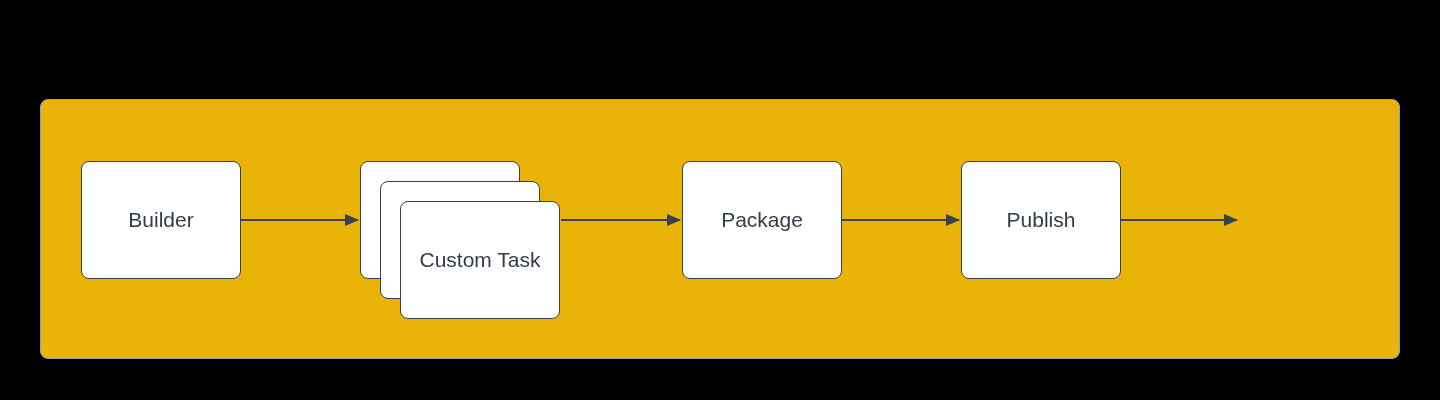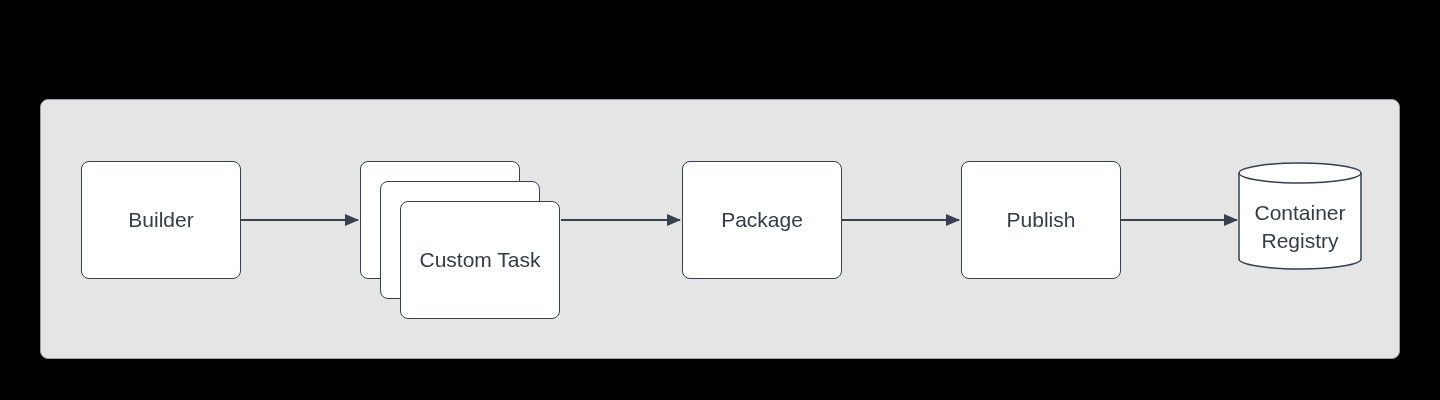--- a/index.html
+++ b/index.html
@@ -25,21 +25,21 @@
     color: #3d4754;
     letter-spacing: 0.2px;
     white-space: nowrap;
   }
   .panel {
     position: absolute;
     left: 40px;
     top: 99px;
     width: 1358px;
     height: 258px;
-    background: #e5e5e5;
+    background: #eab308;
     border: 1px solid #9ba2a9;
     border-radius: 8px;
   }
   .edges {
     position: absolute;
     left: 0;
     top: 0;
     width: 1358px;
     height: 258px;
     pointer-events: none;
@@ -137,22 +137,15 @@
     </div>
 
     <div class="node n-package">
       <span class="label">Package</span>
     </div>
 
     <div class="node n-publish">
       <span class="label">Publish</span>
     </div>
 
-    <div class="cylinder">
-      <svg class="cyl-shape" width="124" height="118" viewBox="0 0 124 118">
-        <path d="M1 11 L1 97 A61 10 0 0 0 123 97 L123 11" fill="#ffffff" stroke="#36404e" stroke-width="1.5"></path>
-        <ellipse cx="62" cy="11" rx="61" ry="10" fill="#ffffff" stroke="#36404e" stroke-width="1.5"></ellipse>
-      </svg>
-      <div class="cyl-label">Container Registry</div>
-    </div>
 
   </div>
 </div>
 
 </body></html>

